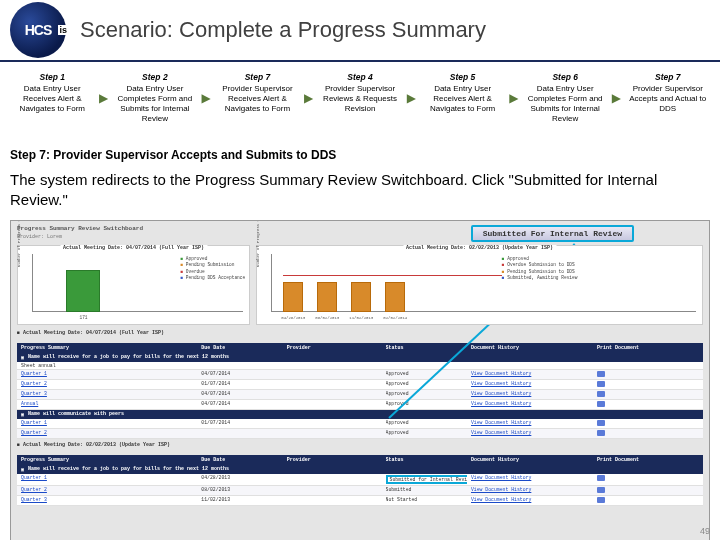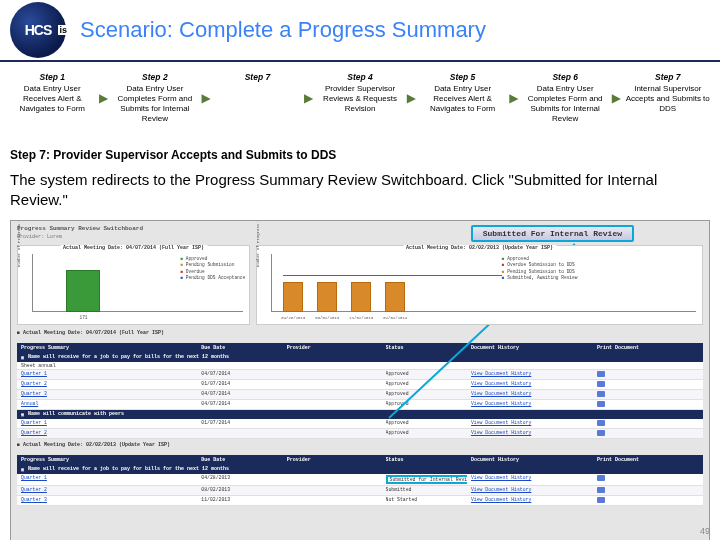--- a/index.html
+++ b/index.html
@@ -1,21 +1,21 @@
 <!DOCTYPE html>
 <html><head>
 <meta charset="utf-8">
 <style>
   * { margin: 0; padding: 0; box-sizing: border-box; }
   body { width: 720px; height: 540px; font-family: Arial, sans-serif; background: #fff; position: relative; overflow: hidden; }
   .header { display: flex; align-items: center; padding: 2px 10px; border-bottom: 2px solid #1a2a5a; }
   .logo { width: 56px; height: 56px; border-radius: 50%; background: radial-gradient(circle at 35% 35%, #2a4a9a 0%, #0a1a4a 70%); display: flex; align-items: center; justify-content: center; color: #fff; font-weight: bold; font-size: 11px; position: relative; }
   .logo-text { position: absolute; color: #fff; font-size: 14px; font-weight: bold; letter-spacing: -1px; }
   .logo-is { position: absolute; right: -2px; top: 50%; transform: translateY(-50%); color: #000; font-size: 9px; font-weight: bold; background: #fff; padding: 0 1px; }
-  .title { font-size: 22px; color: #3b82f6; margin-left: 14px; font-weight: normal; }
+  .title { font-size: 22px; color: #404040; margin-left: 14px; font-weight: normal; }
   .steps-row { display: flex; align-items: stretch; padding: 8px 6px 4px; gap: 0; }
   .step-box { flex: 1; text-align: center; font-size: 8px; line-height: 1.25; padding: 2px 3px; }
   .step-label { font-style: italic; font-weight: bold; font-size: 8.5px; margin-bottom: 1px; }
   .arrow { display: flex; align-items: center; justify-content: center; width: 10px; color: #5a7a3a; font-size: 12px; }
   .step-heading { font-size: 12px; font-weight: bold; padding: 6px 10px 4px; color: #000000; margin-top: 12px; }
   .body-text { font-size: 15px; padding: 4px 10px 8px; color: #000; line-height: 1.35; }
   .screenshot-frame { margin: 2px 10px 0; border: 1px solid #999; height: 356px; position: relative; background: #e5e5e5; overflow: hidden; font-family: Liberation Mono, monospace; }
   .callout-btn { position: absolute; top: 4px; right: 75px; border: 2px solid #0aa8d8; background: linear-gradient(#e8e8f4, #c8c8e0); font-size: 8px; font-weight: bold; color: #333; padding: 2px 10px; border-radius: 2px; }
   .arrow-line { position: absolute; top: 22px; right: 130px; width: 200px; height: 180px; pointer-events: none; }
   .sb-top { padding: 4px 6px 2px; font-size: 6px; color: #555; font-weight: bold; }
@@ -71,40 +71,41 @@
       <div>Data Entry User Receives Alert &amp; Navigates to Form</div>
     </div>
   <div class="arrow">▶</div>
   <div class="step-box">
       <div class="step-label">Step 2</div>
       <div>Data Entry User Completes Form and Submits for Internal Review</div>
     </div>
   <div class="arrow">▶</div>
   <div class="step-box">
       <div class="step-label">Step 7</div>
+      <div>Provider Supervisor Receives Alert &amp; Navigates to Form</div>
     </div>
   <div class="arrow">▶</div>
   <div class="step-box">
       <div class="step-label">Step 4</div>
       <div>Provider Supervisor Reviews &amp; Requests Revision</div>
     </div>
   <div class="arrow">▶</div>
   <div class="step-box">
       <div class="step-label">Step 5</div>
       <div>Data Entry User Receives Alert &amp; Navigates to Form</div>
     </div>
   <div class="arrow">▶</div>
   <div class="step-box">
       <div class="step-label">Step 6</div>
       <div>Data Entry User Completes Form and Submits for Internal Review</div>
     </div>
   <div class="arrow">▶</div>
   <div class="step-box">
       <div class="step-label">Step 7</div>
-      <div>Internal Supervisor Accepts and Submits to DDS</div>
+      <div>Provider Supervisor Accepts and Actual to DDS</div>
     </div>
 </div>
 
 <div class="step-heading">Step 7: Provider Supervisor Accepts and Submits to DDS</div>
 <div class="body-text">The system redirects to the Progress Summary Review Switchboard. Click "Submitted for Internal Review."</div>
 
 <div class="screenshot-frame">
   <div class="callout-btn">Submitted For Internal Review</div>
   <svg class="arrow-line">
       <line x1="10" y1="175" x2="195" y2="2" stroke="#0aa8d8" stroke-width="2"></line>

